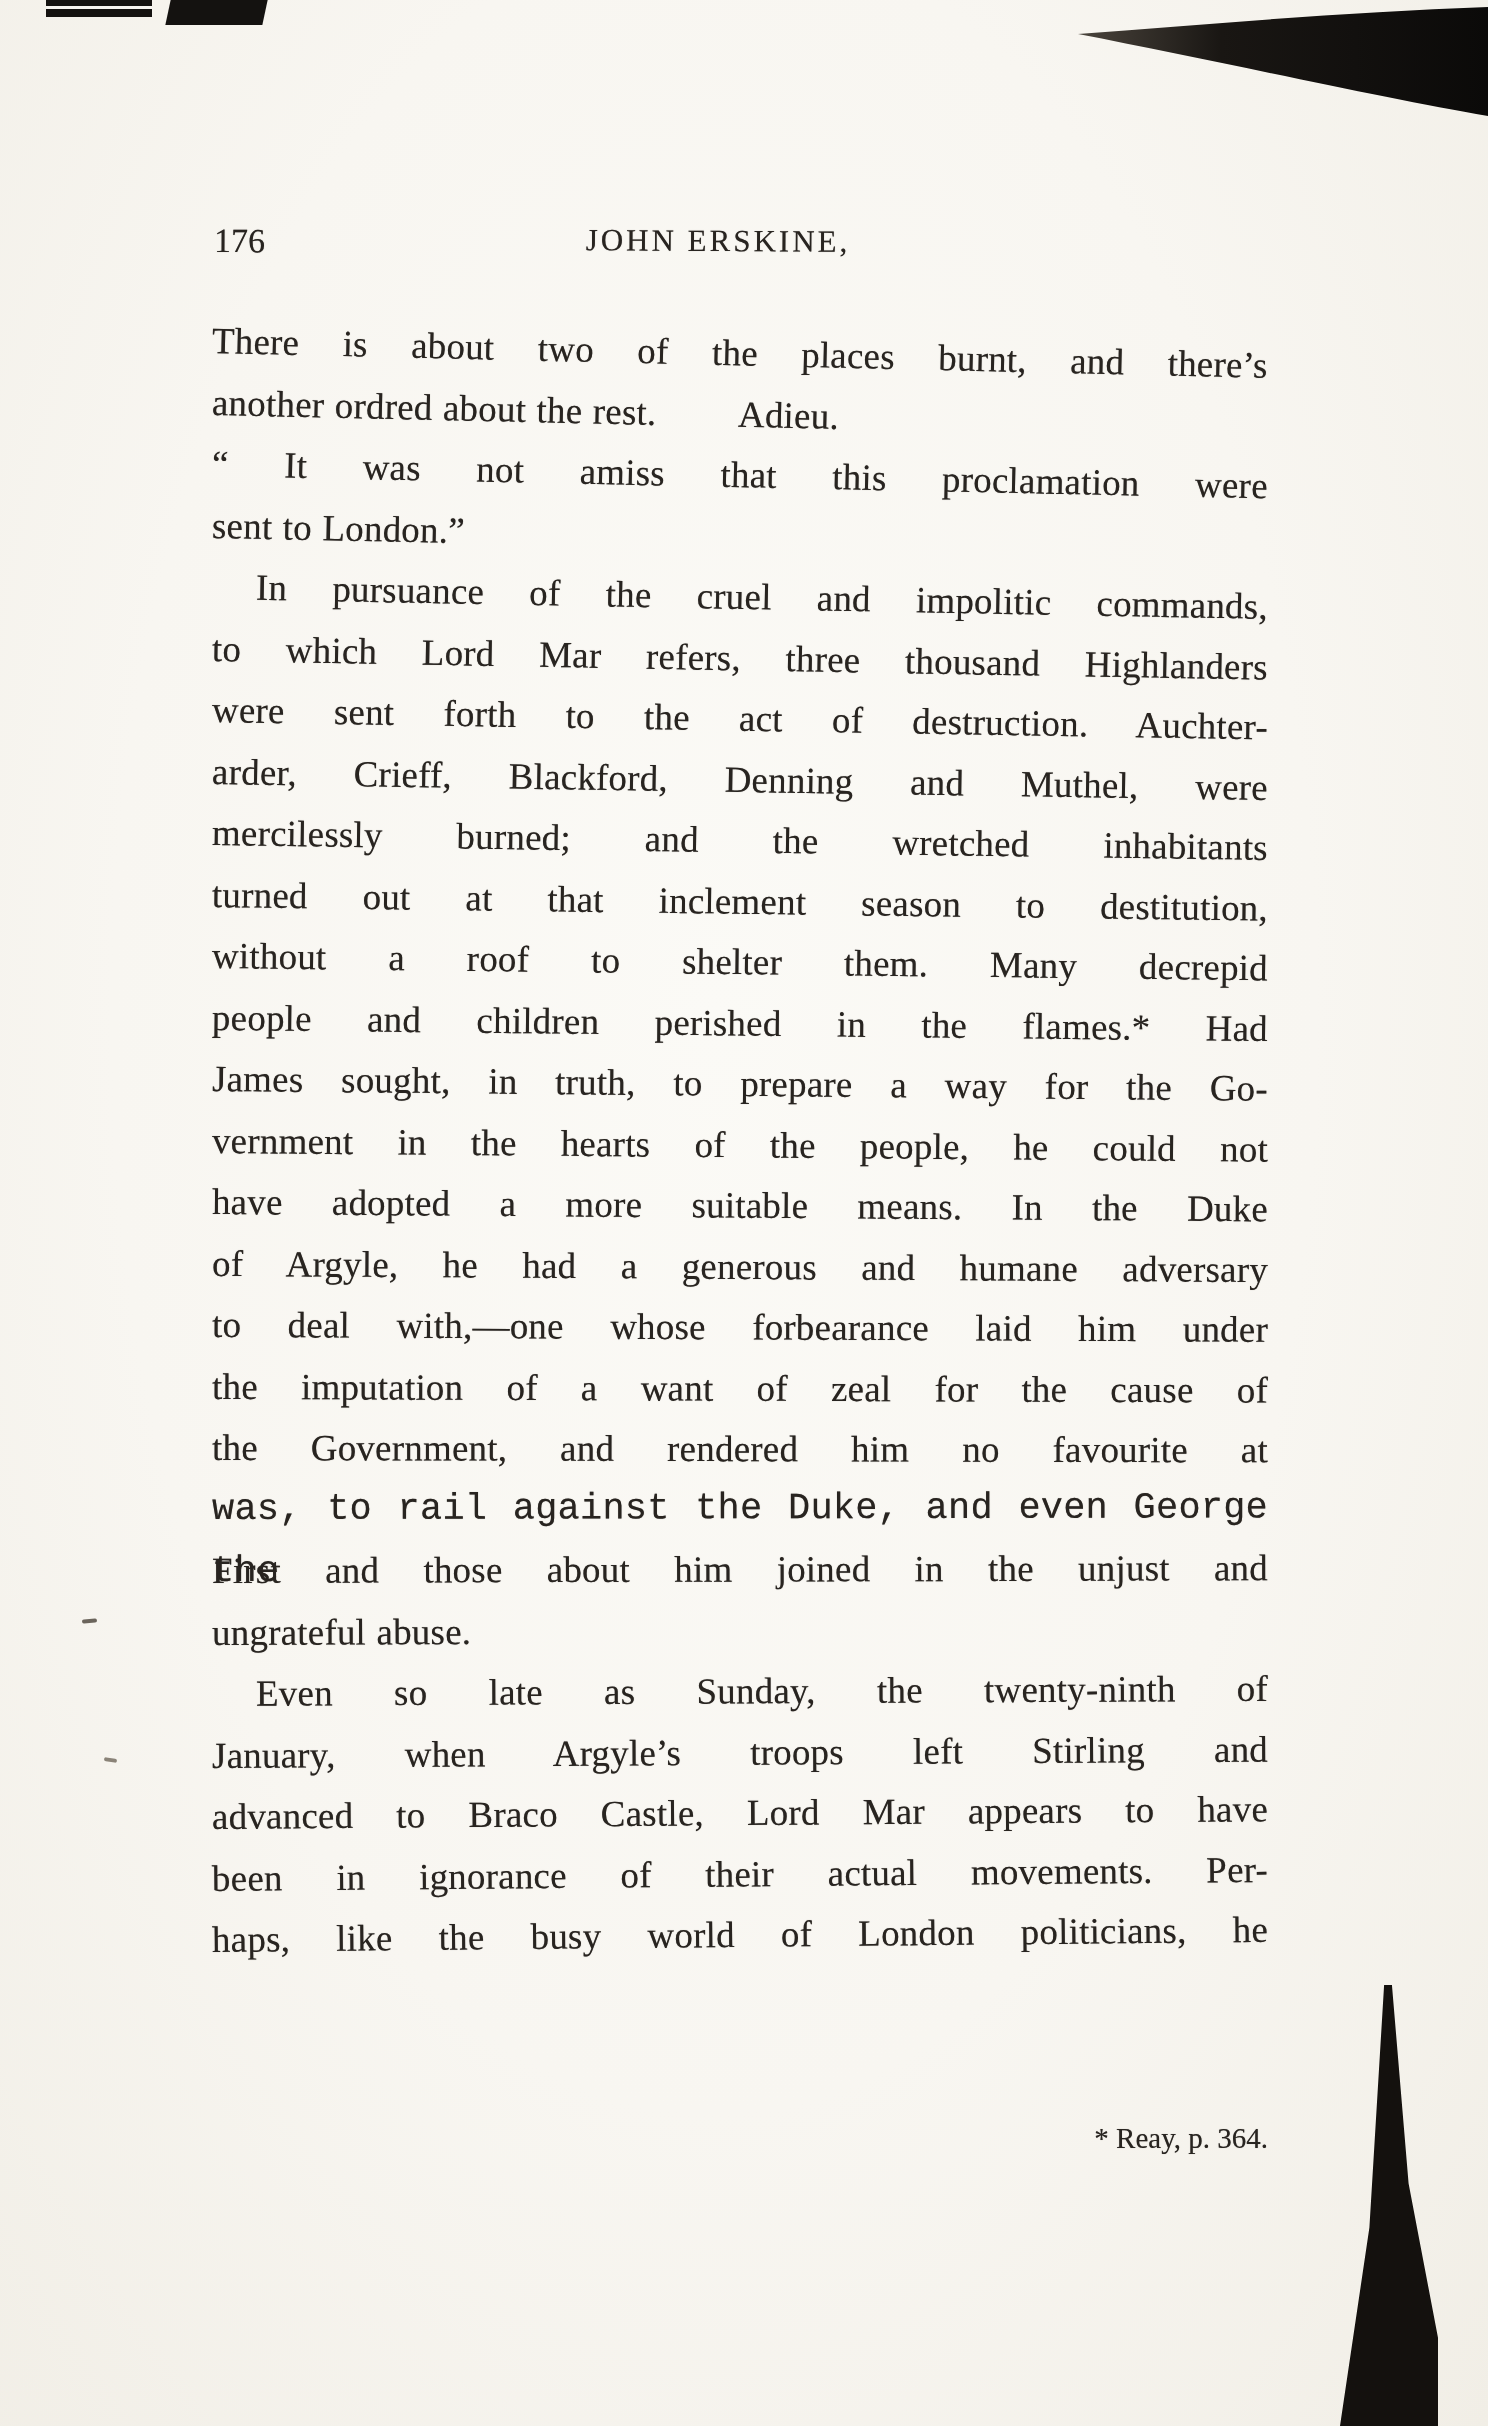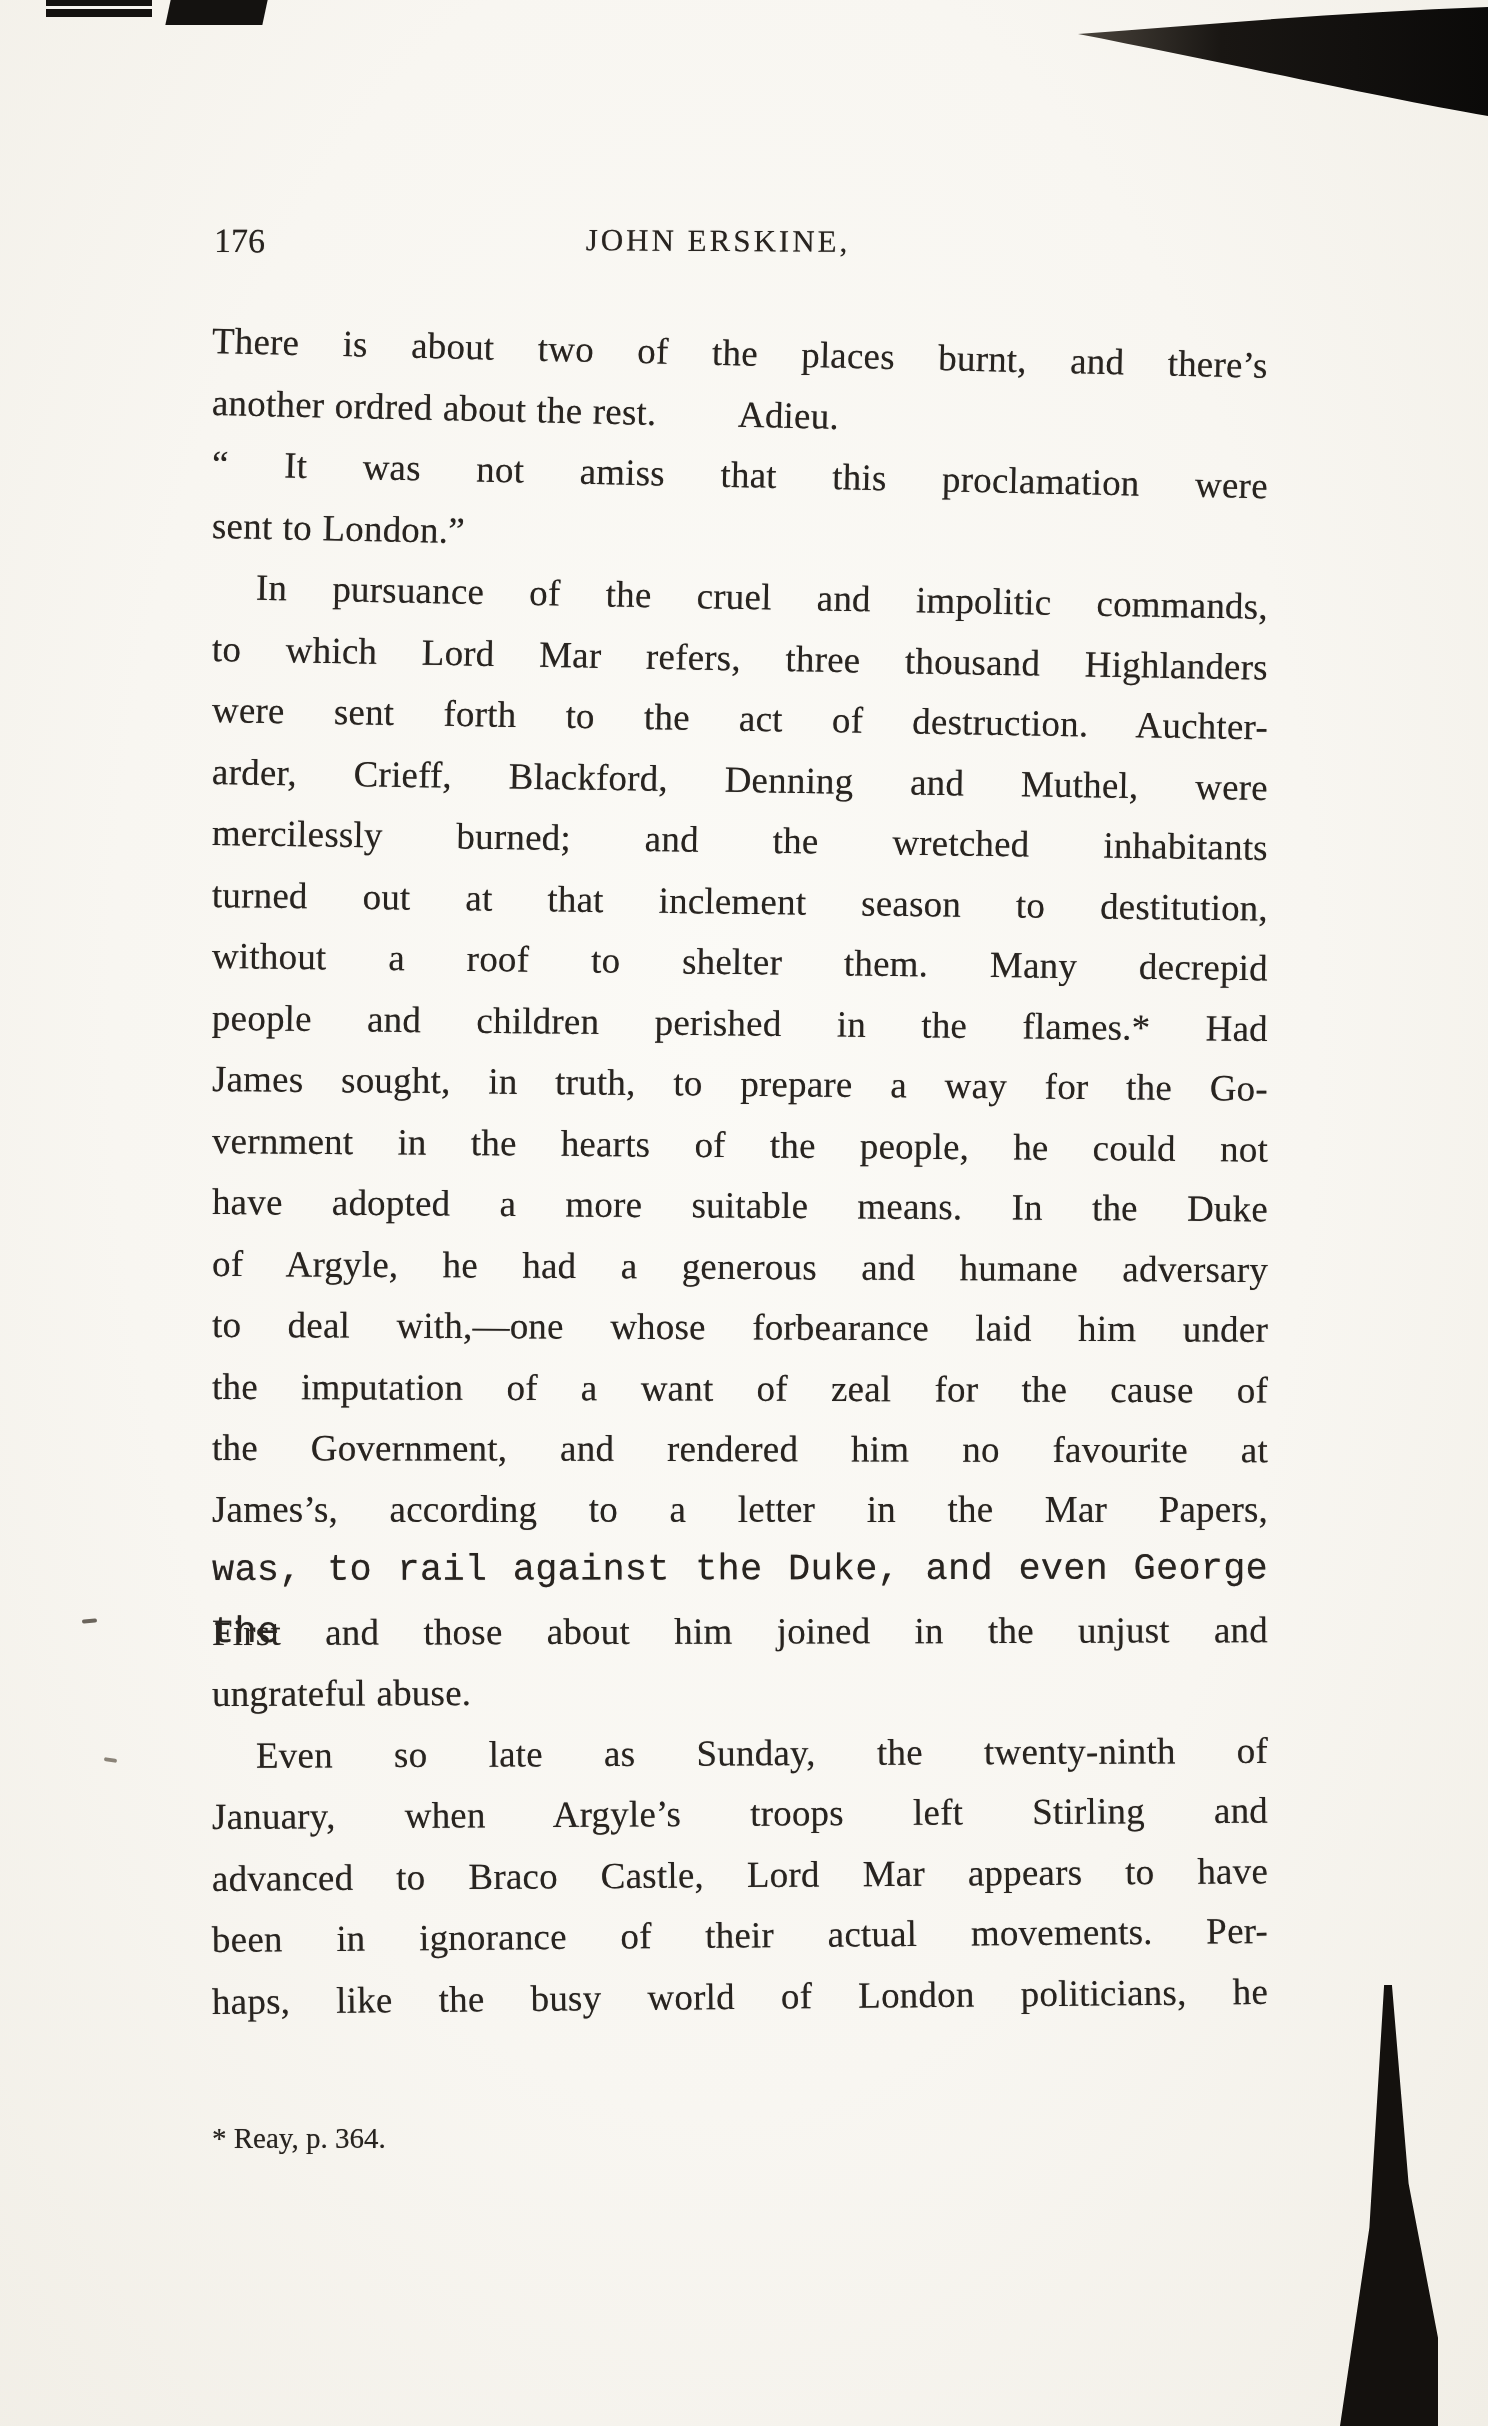--- a/index.html
+++ b/index.html
@@ -58,21 +58,21 @@
     transform-origin: 0 50%;
     letter-spacing: 0.2px;
     word-spacing: 1px;
   }
   .line.just { text-align: justify; text-align-last: justify; }
   .line:not(.just) { white-space: pre; }
   .line.indent { padding-left: 44px; }
 
   .footnote {
     position: absolute; top: 2122px; left: 212px; width: 1056px;
-    text-align: left; font-size: 29px;
+    text-align: right; font-size: 29px;
   }
 </style>
 </head>
 <body>
 
 <div class="page">
 
   <div class="mark1"></div>
   <div class="mark2"></div>
 
@@ -105,21 +105,20 @@
       <div class="line just" style="transform: rotate(0.74deg);">turned out at that inclement season to destitution,</div>
       <div class="line just" style="transform: rotate(0.67deg);">without a roof to shelter them.  Many decrepid</div>
       <div class="line just" style="transform: rotate(0.6deg);">people and children perished in the flames.*  Had</div>
       <div class="line just" style="transform: rotate(0.53deg);">James sought, in truth, to prepare a way for the Go-</div>
       <div class="line just" style="transform: rotate(0.47deg);">vernment in the hearts of the people, he could not</div>
       <div class="line just" style="transform: rotate(0.4deg);">have adopted a more suitable means.  In the Duke</div>
       <div class="line just" style="transform: rotate(0.33deg);">of Argyle, he had a generous and humane adversary</div>
       <div class="line just" style="transform: rotate(0.26deg);">to deal with,—one whose forbearance laid him under</div>
       <div class="line just" style="transform: rotate(0.19deg);">the imputation of a want of zeal for the cause of</div>
       <div class="line just" style="transform: rotate(0.13deg);">the Government, and rendered him no favourite at</div>
-      <div class="line just" style="transform: rotate(-0.01deg);">James’s, according to a letter in the Mar Papers,</div>
       <div class="line just" style="transform: rotate(-0.08deg); font-family: Liberation Mono, monospace;">was, to rail against the Duke, and even George the</div>
       <div class="line just" style="transform: rotate(-0.15deg);">First and those about him joined in the unjust and</div>
       <div class="line" style="transform: rotate(-0.21deg);">ungrateful abuse.</div>
       <div class="line indent just" style="transform: rotate(-0.28deg);">Even so late as Sunday, the twenty-ninth of</div>
       <div class="line just" style="transform: rotate(-0.35deg);">January, when Argyle’s troops left Stirling and</div>
       <div class="line just" style="transform: rotate(-0.42deg);">advanced to Braco Castle, Lord Mar appears to have</div>
       <div class="line just" style="transform: rotate(-0.49deg);">been in ignorance of their actual movements.  Per-</div>
       <div class="line just" style="transform: rotate(-0.55deg);">haps, like the busy world of London politicians, he</div>
     </div>
 

